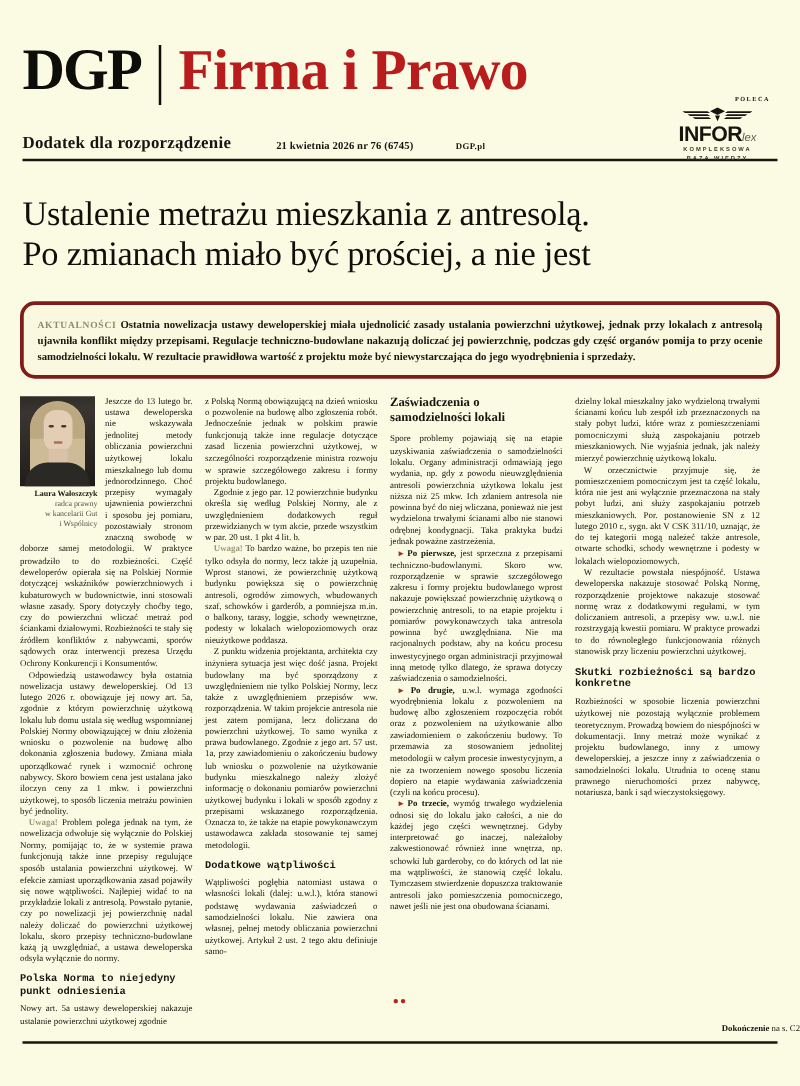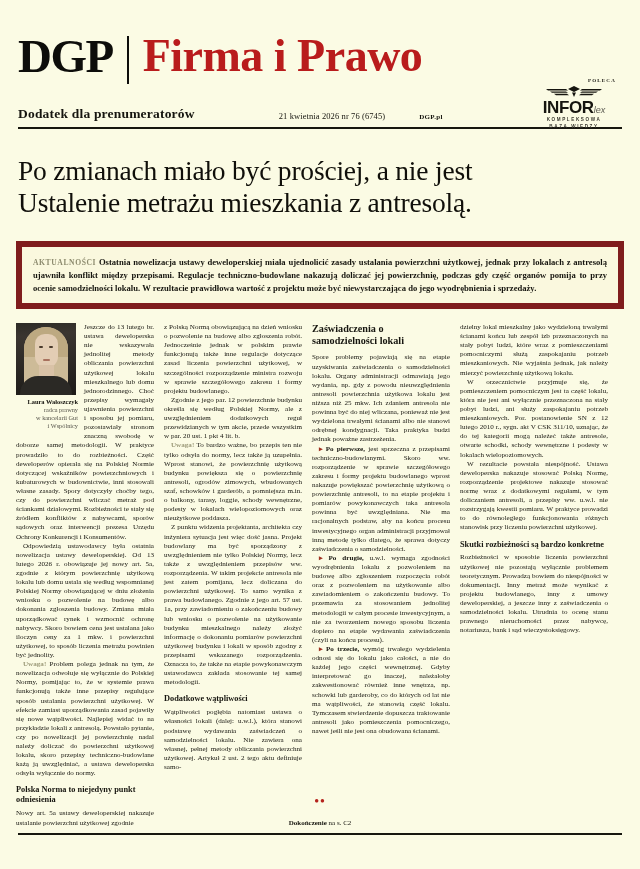--- a/index.html
+++ b/index.html
@@ -25,21 +25,21 @@
     font-family:"Liberation Serif", serif;
     font-weight:bold;font-size:46px;line-height:.95;
     letter-spacing:-0.5px;color:#b91c1c;
   }
   .subrow{
     display:flex;align-items:flex-end;
     margin-top:22px;
   }
   .dodatek{font-weight:bold;font-size:13.5px;letter-spacing:.2px;}
   .issue{
-    font-size:8.5px;font-weight:normal;margin-left:84px;margin-bottom:1px;
+    font-size:8.5px;font-weight:bold;margin-left:36px;margin-bottom:1px;
     letter-spacing:.1px;
   }
   .dgppl{font-size:7px;font-weight:bold;margin-left:34px;margin-bottom:1.5px;letter-spacing:.3px;}
   .hrule{height:2px;background:#17170f;margin:5px 18px 0 18px;}
 
   
   .inforbox{position:absolute;right:18px;top:78px;width:96px;text-align:center;}
   .poleca{font-size:5px;font-weight:bold;letter-spacing:1.2px;color:#16150f;margin-bottom:2px;text-align:right;padding-right:6px;}
   .wingwrap{height:14px;display:flex;justify-content:center;align-items:flex-end;}
   .infor{font-size:17px;font-weight:bold;letter-spacing:-0.4px;line-height:1;font-family:"Liberation Sans",sans-serif;}
@@ -48,41 +48,41 @@
 
   
   .headline{padding:26px 18px 0 18px;}
   .headline .hl{
     font-size:27.5px;line-height:1.17;font-weight:normal;
     letter-spacing:-0.2px;color:#100f0a;
   }
 
   
   .leadbox{
-    margin:22px 16px 0 16px;border:6px solid #7f1d1d;border-radius:0;
+    margin:22px 16px 0 16px;border:3px solid #7f1d1d;border-radius:12px;
     background:#faf8de;padding:9px 11px 9px 11px;
   }
   .leadbox p{
     margin:0;font-size:8.6px;line-height:1.44;font-weight:bold;text-align:justify;
   }
   .kicker{font-weight:bold;color:#8d8b6e;letter-spacing:.6px;font-size:7.6px;}
 
   
   .cols{
     display:flex;gap:0;margin:14px 16px 0 16px;
   }
   .col{width:148px;padding-right:10px;box-sizing:border-box;}
   .col:last-child{padding-right:0;}
   .col p{
     margin:0;font-size:7.1px;line-height:1.285;text-align:justify;
     text-indent:7px;hyphens:auto;
   }
   .col p.noind{text-indent:0;}
   .col h3{
-    margin:7px 0 4px 0;font-size:8.3px;line-height:1.2;font-weight:bold;
+    margin:7px 0 4px 0;font-size:8.3px;line-height:1.2;font-weight:bold;font-family:Liberation Mono, monospace;
   }
   .col h2{
     margin:0 0 6px 0;font-size:10.2px;line-height:1.2;font-weight:bold;
   }
   .uwaga{color:#9b9978;font-weight:bold;}
   .bullet{font-weight:bold;}
   .arrow{color:#a0301f;font-weight:bold;}
 
   
   .authorbox{width:62px;float:left;margin:0 6px 3px 0;}
@@ -98,38 +98,38 @@
   .ph-shoulder{position:absolute;left:4px;top:53px;width:52px;height:20px;border-radius:18px 18px 0 0;background:#2b2925;}
   .ph-eye-l{position:absolute;left:23px;top:23px;width:4px;height:2px;border-radius:2px;background:#4a3a2c;}
   .ph-eye-r{position:absolute;left:33px;top:23px;width:4px;height:2px;border-radius:2px;background:#4a3a2c;}
   .ph-mouth{position:absolute;left:27px;top:36px;width:7px;height:1.6px;border-radius:1px;background:#a8715e;}
   .aname{font-size:6.4px;font-weight:bold;text-align:right;margin-top:3px;line-height:1.25;}
   .arole{font-size:6.3px;text-align:right;color:#55534a;line-height:1.3;}
 
   
   .footer{position:absolute;left:0;right:0;bottom:34px;}
   .fdots{text-align:center;color:#b5231d;font-size:8px;letter-spacing:1px;line-height:1;}
-  .fcont{text-align:center;font-size:7px;font-weight:bold;margin-top:14px;}
+  .fcont{text-align:right;font-size:7px;font-weight:bold;margin-top:14px;}
   .fcont .fsmall{font-weight:normal;}
   .frule{height:2px;background:#17170f;margin:6px 18px 0 18px;}
 </style>
 </head>
 <body>
 
 <div class="page">
 
   <div class="masthead">
     <div class="brandrow">
       <div class="dgp">DGP</div>
       <div class="vrule"></div>
       <div class="firma">Firma i Prawo</div>
     </div>
 
     <div class="subrow">
-      <div class="dodatek">Dodatek dla prenumeratorów</div>
+      <div class="dodatek">Dodatek dla rozporządzenie</div>
       <div class="issue">21 kwietnia 2026  nr 76 (6745)</div>
       <div class="dgppl">DGP.pl</div>
     </div>
   </div>
 
   <div class="hrule"></div>
 
   <div class="inforbox">
     <div class="poleca">POLECA</div>
     <div class="wingwrap">
@@ -147,22 +147,22 @@
       </svg>
     </div>
     <div class="infor"><span>INFOR</span><span class="lex">lex</span></div>
     <div class="inforsub">
       <div>KOMPLEKSOWA</div>
       <div>BAZA WIEDZY</div>
     </div>
   </div>
 
   <div class="headline">
+    <div class="hl">Ustalenie metrażu mieszkania z antresolą.</div>
     <div class="hl">Po zmianach miało być prościej, a nie jest</div>
-    <div class="hl">Ustalenie metrażu mieszkania z antresolą.</div>
   </div>
 
   <div class="leadbox">
     <p><span class="kicker">AKTUALNOŚCI</span> <span>Ostatnia nowelizacja ustawy deweloperskiej miała ujednolicić zasady ustalania powierzchni użytkowej, jednak przy lokalach z antresolą ujawniła konflikt między przepisami. Regulacje techniczno-budowlane nakazują doliczać jej powierzchnię, podczas gdy część organów pomija to przy ocenie samodzielności lokalu. W rezultacie prawidłowa wartość z projektu może być niewystarczająca do jego wyodrębnienia i sprzedaży.</span></p>
   </div>
 
   <div class="cols" id="columns">
       <div class="col">
         <div class="authorbox">
           <div class="photo">

